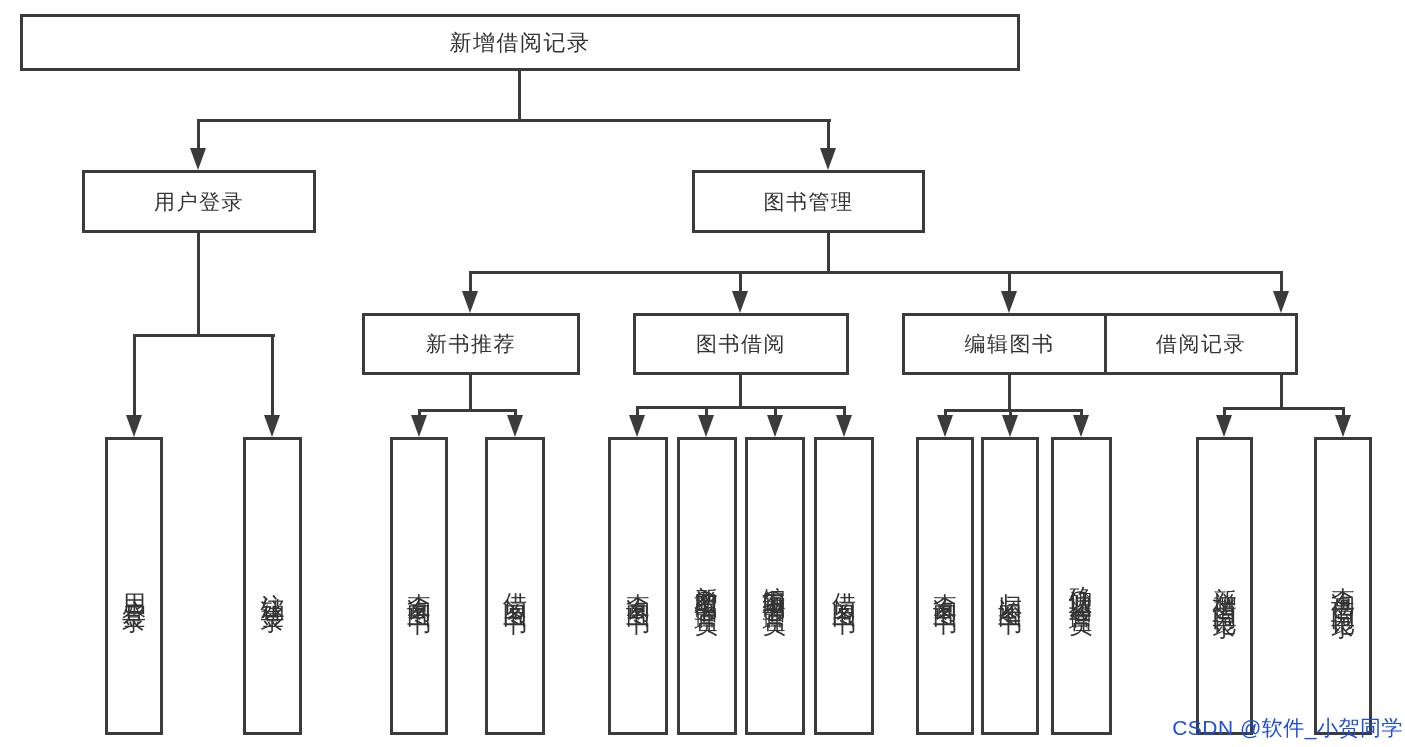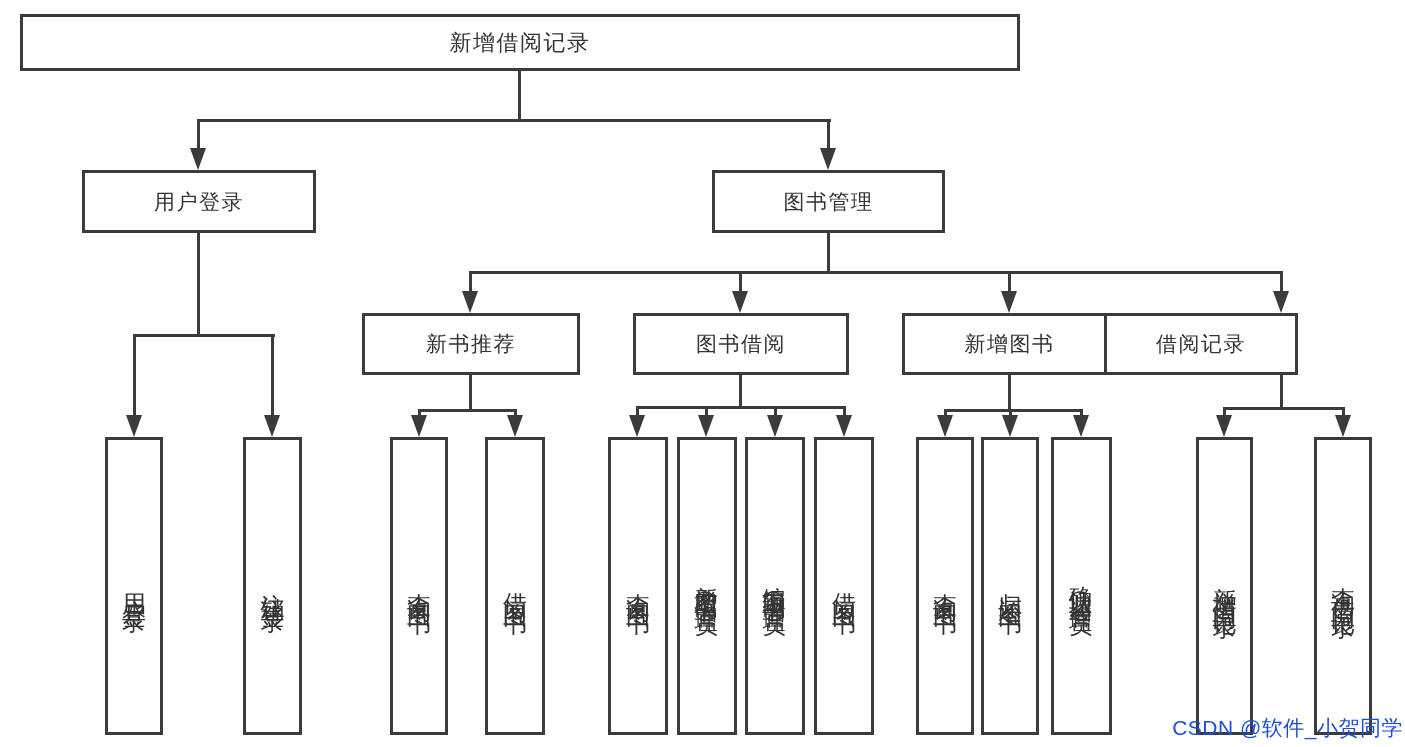--- a/index.html
+++ b/index.html
@@ -43,21 +43,21 @@
   <div class="vl" style="left:518px;top:71px;height:50px;"></div>
   <div class="hl" style="left:197px;top:119px;width:634px;"></div>
   <div class="vl" style="left:197px;top:119px;height:31px;"></div>
   <div class="ar" style="left:190px;top:148px;"></div>
   <div class="vl" style="left:827px;top:119px;height:31px;"></div>
   <div class="ar" style="left:820px;top:148px;"></div>
 
   <div class="hbox" style="left:82px;top:170px;width:234px;height:63px;">
     <span>用户登录</span>
   </div>
-  <div class="hbox" style="left:712px;top:170px;width:233px;height:63px;">
+  <div class="hbox" style="left:692px;top:170px;width:233px;height:63px;">
     <span>图书管理</span>
   </div>
 
   <div class="vl" style="left:197px;top:233px;height:104px;"></div>
   <div class="hl" style="left:133px;top:334px;width:142px;"></div>
   <div class="vl" style="left:133px;top:334px;height:83px;"></div>
   <div class="ar" style="left:126px;top:415px;"></div>
   <div class="vl" style="left:271px;top:334px;height:83px;"></div>
   <div class="ar" style="left:264px;top:415px;"></div>
 
@@ -72,21 +72,21 @@
   <div class="vl" style="left:1280px;top:271px;height:22px;"></div>
   <div class="ar" style="left:1273px;top:291px;"></div>
 
   <div class="hbox" style="left:633px;top:313px;width:216px;height:62px;">
     <span>图书借阅</span>
   </div>
   <div class="hbox" style="left:362px;top:313px;width:218px;height:62px;">
     <span>新书推荐</span>
   </div>
   <div class="hbox" style="left:902px;top:313px;width:215px;height:62px;">
-    <span>新增图书</span>
+    <span>编辑图书</span>
   </div>
   <div class="hbox" style="left:1104px;top:313px;width:194px;height:62px;">
     <span>借阅记录</span>
   </div>
 
   <div class="vl" style="left:469px;top:375px;height:37px;"></div>
   <div class="hl" style="left:418px;top:409px;width:99px;"></div>
   <div class="vl" style="left:418px;top:409px;height:9px;"></div>
   <div class="ar" style="left:411px;top:415px;"></div>
   <div class="vl" style="left:514px;top:409px;height:9px;"></div>

